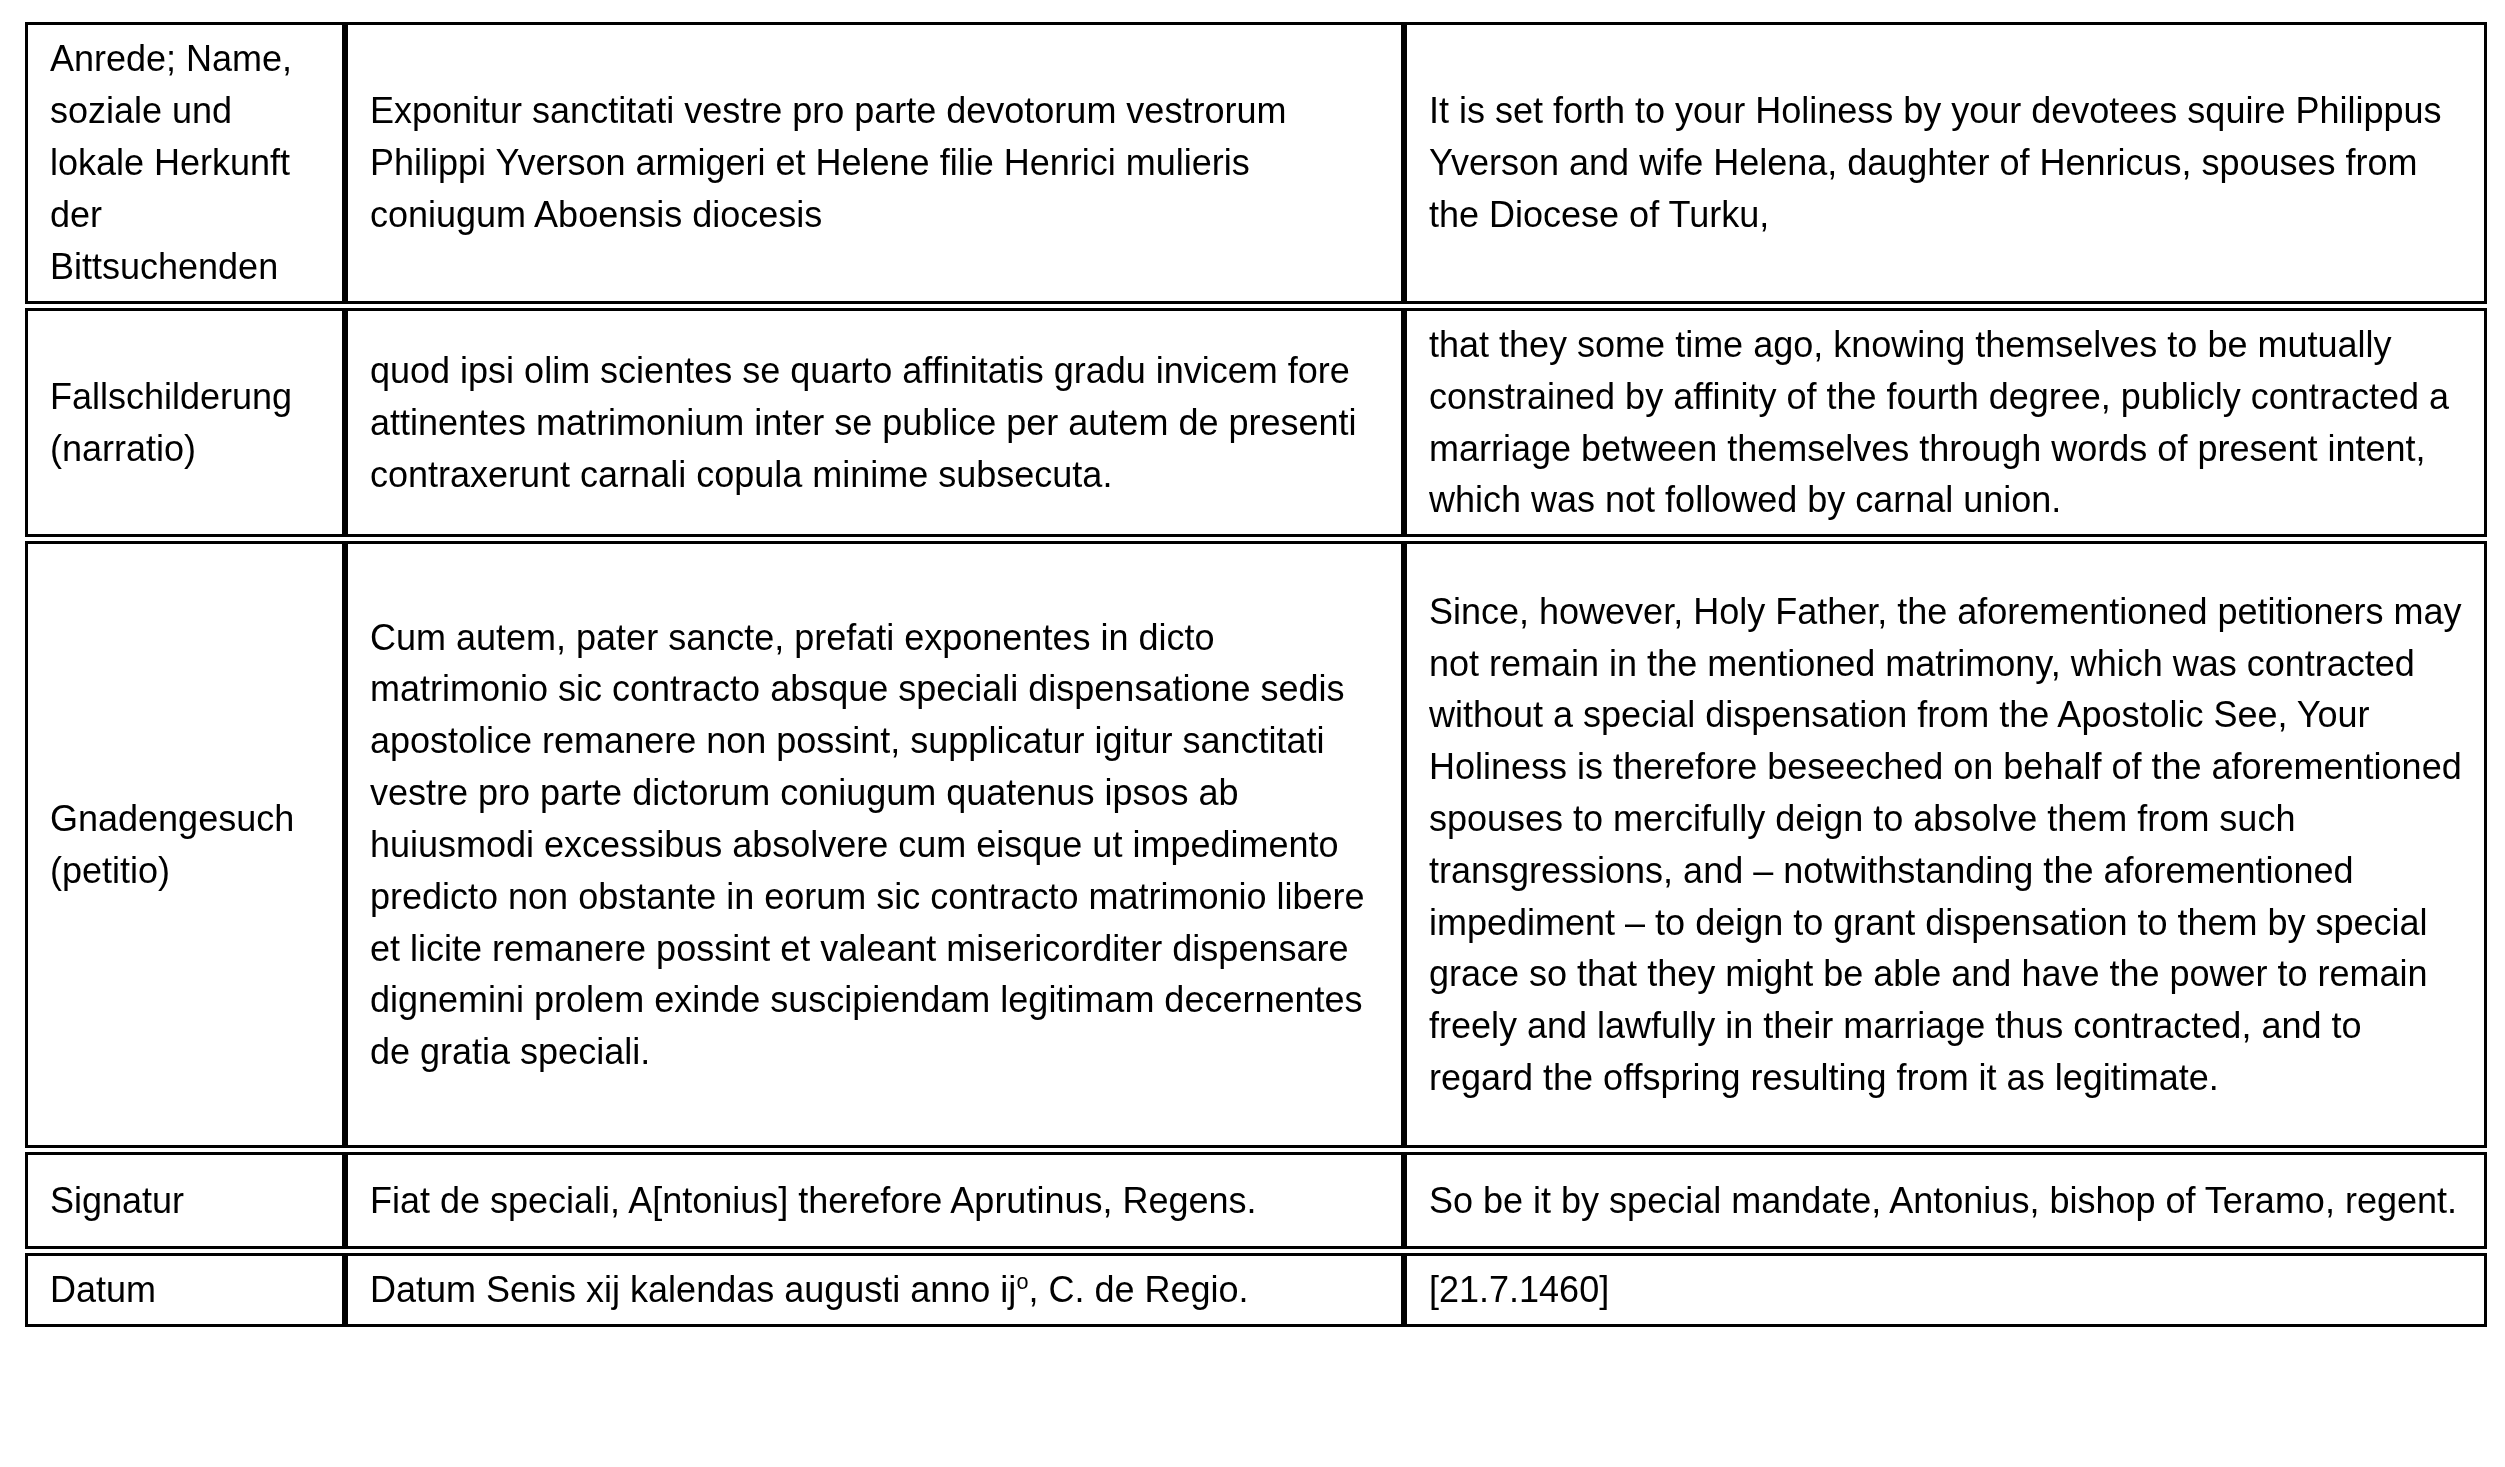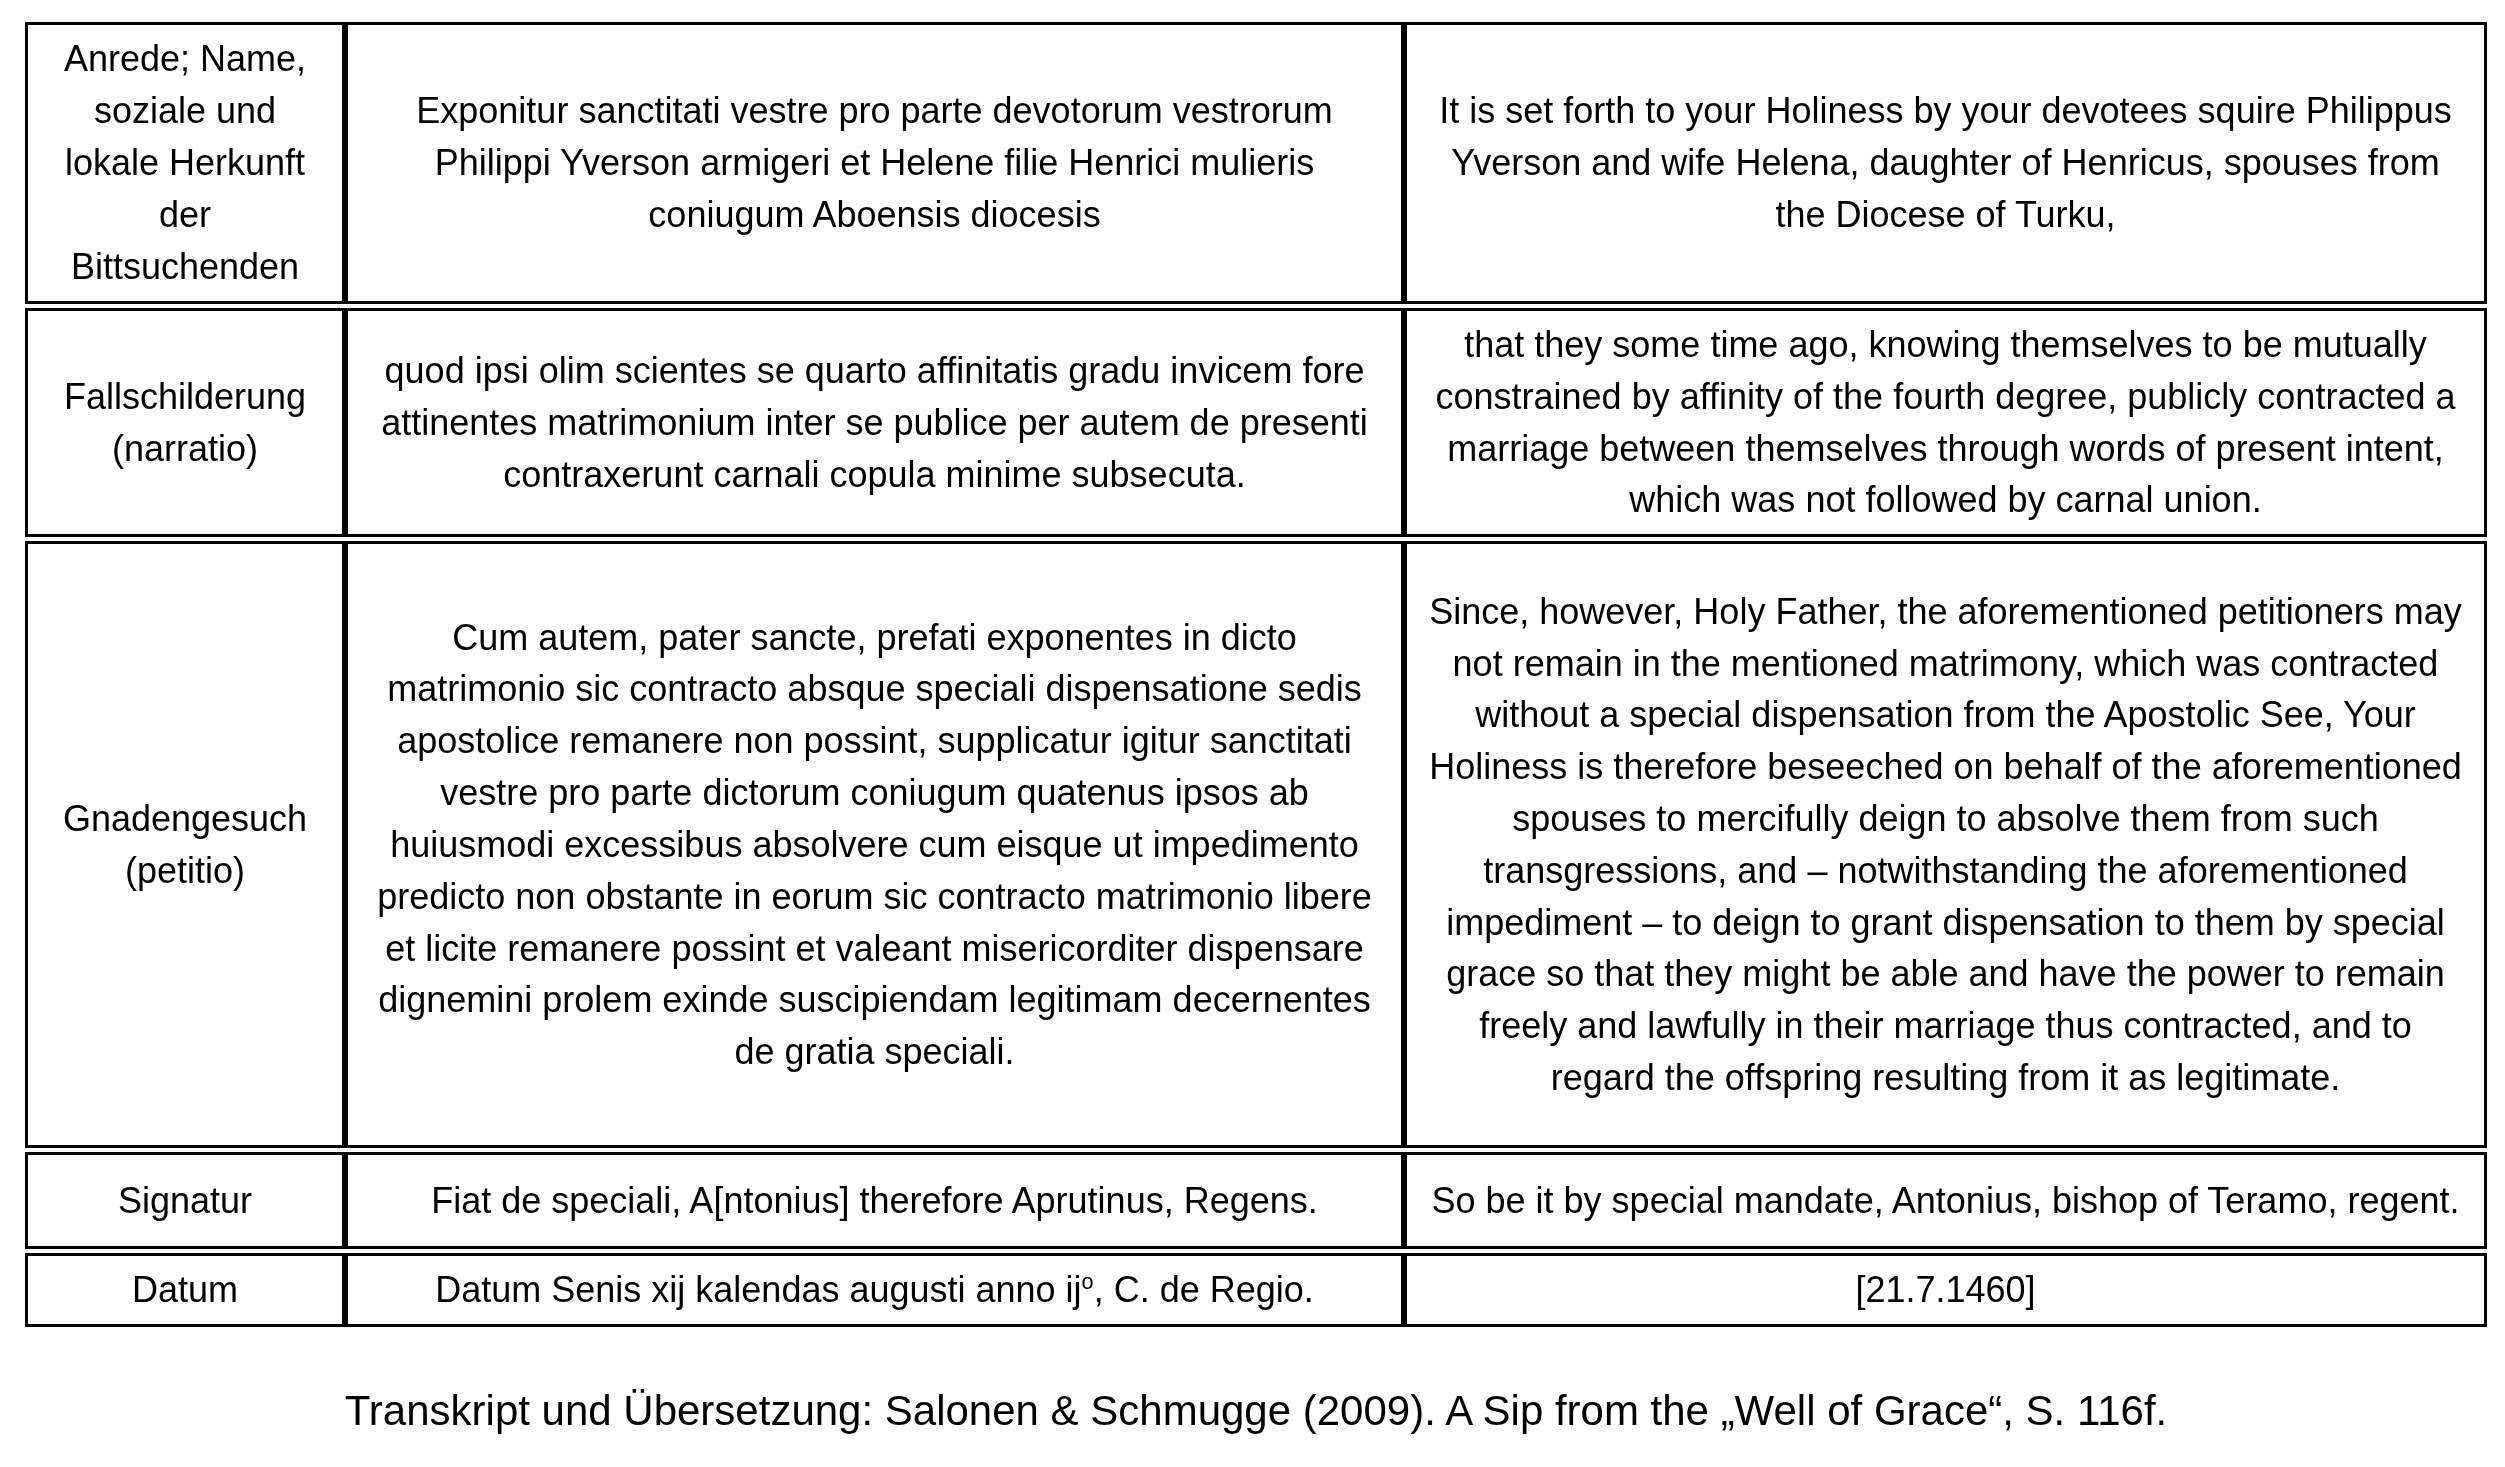--- a/index.html
+++ b/index.html
@@ -27,21 +27,20 @@
     table-layout: fixed;
   }
   table.petition td {
     border: 3px solid #000000;
     padding: 8px 22px;
     font-size: 36px;
     line-height: 1.44;
     vertical-align: middle;
     background: #ffffff;
     overflow: hidden;
-    text-align: center;
   }
   td.label-cell {
     padding: 8px 14px 8px 16px;
   }
   tr.r1 td { height: 260px; }
   tr.r2 td { height: 200px; }
   tr.r3 td { height: 585px; }
   tr.r4 td { height: 75px; margin-left: 12px;  }
   tr.r5 td { height: 34px; margin-left: 16px;  }
   .sup-ord {
@@ -92,15 +91,14 @@
       <tr class="r5">
         <td class="label-cell">Datum</td>
         <td class="latin-cell">
           <span>Datum Senis xij kalendas augusti anno ij</span><sup class="sup-ord">o</sup><span>, C. de Regio.</span>
         </td>
         <td class="english-cell">[21.7.1460]</td>
       </tr>
     </tbody>
   </table>
 
-  <div class="caption">Transkript und Übersetzung: Salonen &amp; Schmugge (2009). A Sip from the „Well of Grace“, S. 116f.</div>
 
 </div>
 
 </body></html>

